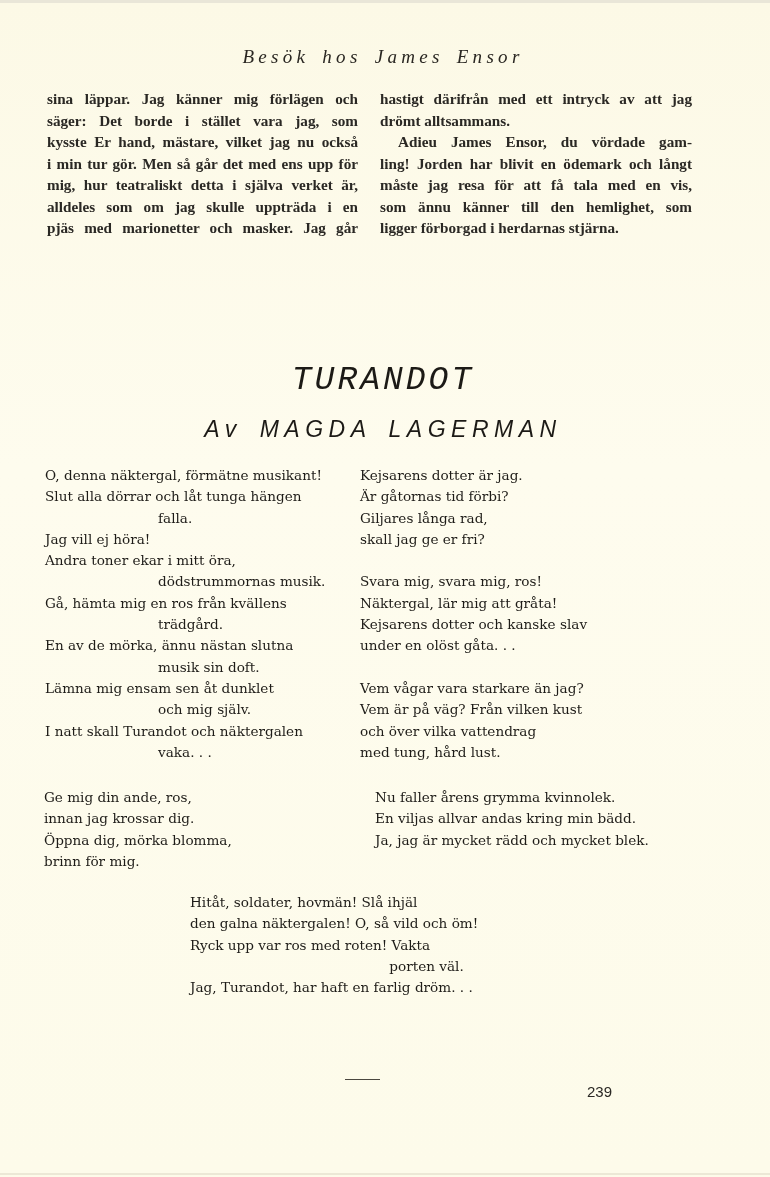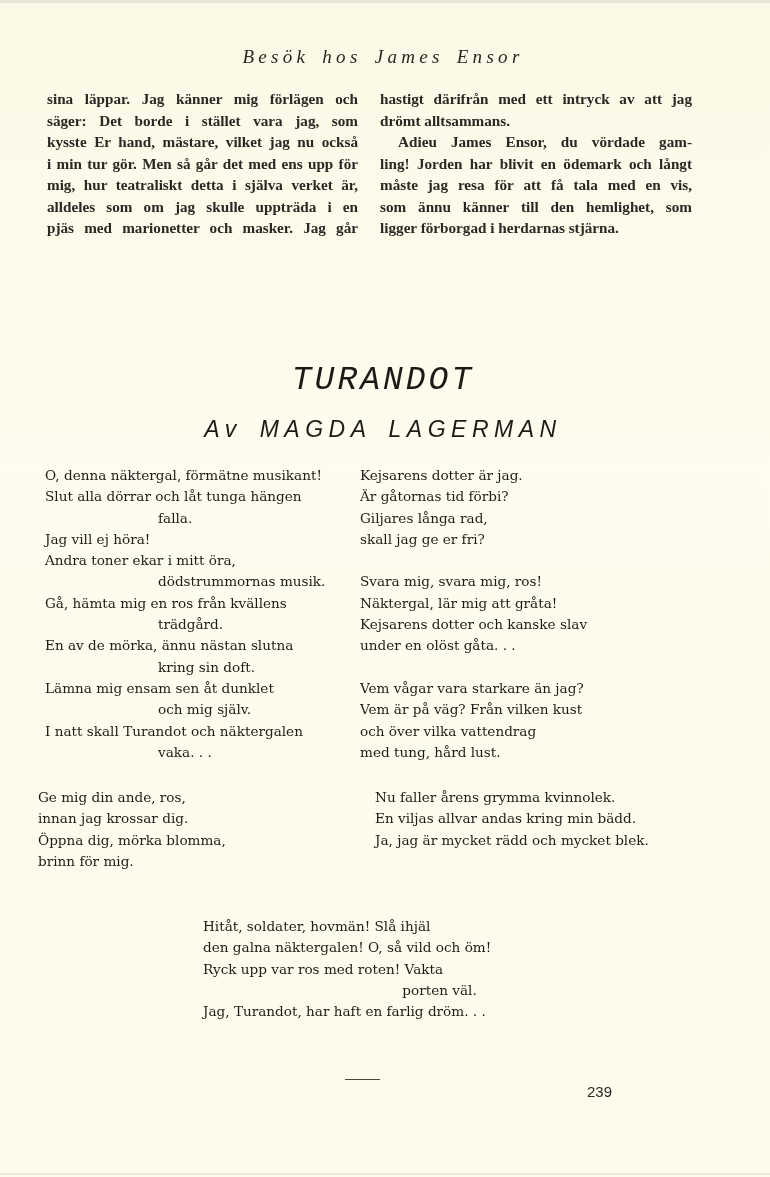--- a/index.html
+++ b/index.html
@@ -105,23 +105,23 @@
     white-space: nowrap;
   }
   .poem-col .verse.cont {
     padding-left: 113px;
   }
   .poem-col .verse.blank {
     height: 21.3px;
   }
   #poem-left { left: 45px; top: 465px; width: 315px; }
   #poem-right { left: 360px; top: 465px; width: 340px; }
-  #poem-left-b { left: 38px; top: 787px; width: 315px; }
+  #poem-left-b { left: 44px; top: 787px; width: 315px; }
   #poem-right-b { left: 375px; top: 787px; width: 345px; }
-  #poem-final { left: 203px; top: 892px; width: 360px; margin-top: 24px; }
+  #poem-final { left: 190px; top: 892px; width: 360px; }
   #poem-final .verse.cont { padding-left: 113px; text-align: center; }
 
   .page-number-rule {
     position: absolute;
     top: 1079px;
     left: 345px;
     width: 35px;
     height: 1px;
     background: #4a4740;
   }
@@ -171,21 +171,21 @@
   <div class="poem-col" id="poem-left">
     <span class="verse">O, denna näktergal, förmätne musikant!</span>
     <span class="verse">Slut alla dörrar och låt tunga hängen</span>
     <span class="verse cont">falla.</span>
     <span class="verse">Jag vill ej höra!</span>
     <span class="verse">Andra toner ekar i mitt öra,</span>
     <span class="verse cont">dödstrummornas musik.</span>
     <span class="verse">Gå, hämta mig en ros från kvällens</span>
     <span class="verse cont">trädgård.</span>
     <span class="verse">En av de mörka, ännu nästan slutna</span>
-    <span class="verse cont">kring sin doft.</span>
+    <span class="verse cont">musik sin doft.</span>
     <span class="verse">Lämna mig ensam sen åt dunklet</span>
     <span class="verse cont">och mig själv.</span>
     <span class="verse">I natt skall Turandot och näktergalen</span>
     <span class="verse cont">vaka. . .</span>
   </div>
 
   <div class="poem-col" id="poem-right">
     <span class="verse">Kejsarens dotter är jag.</span>
     <span class="verse">Är gåtornas tid förbi?</span>
     <span class="verse">Giljares långa rad,</span>

